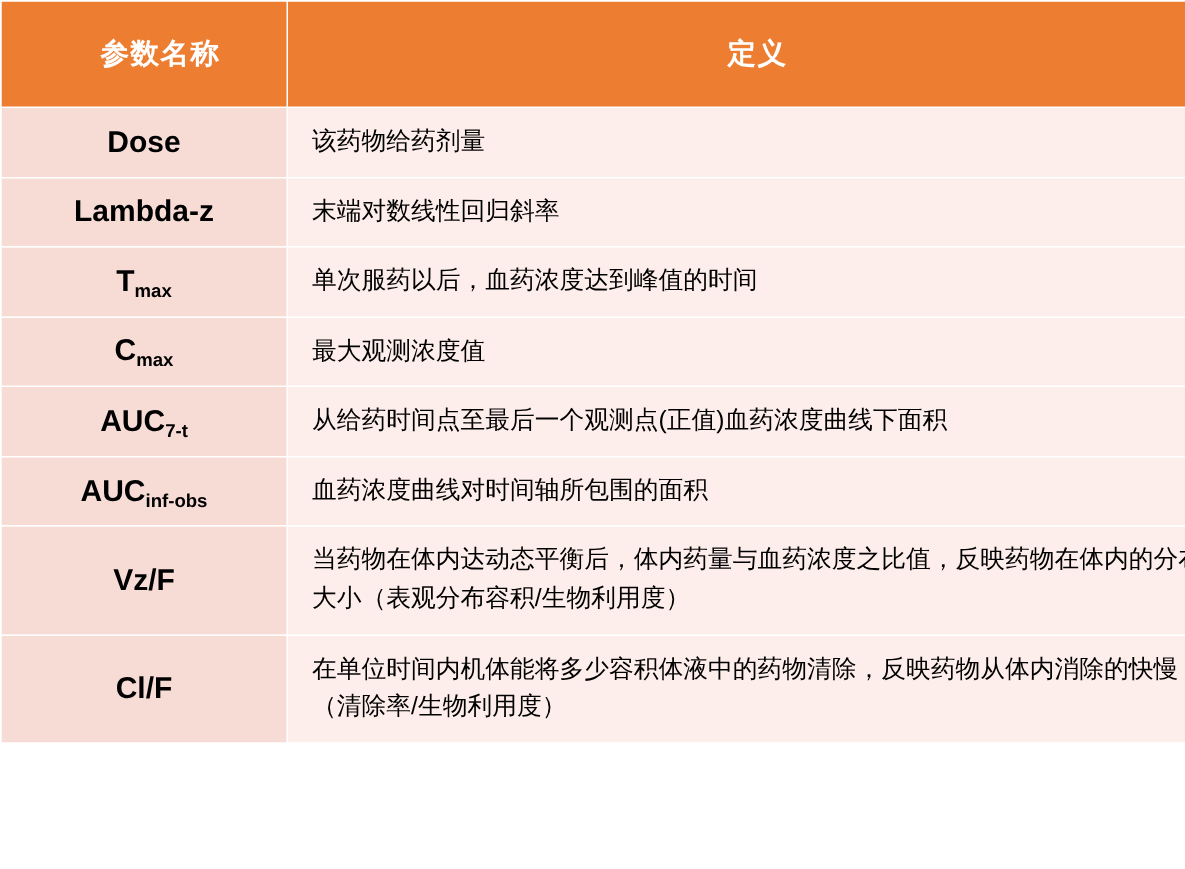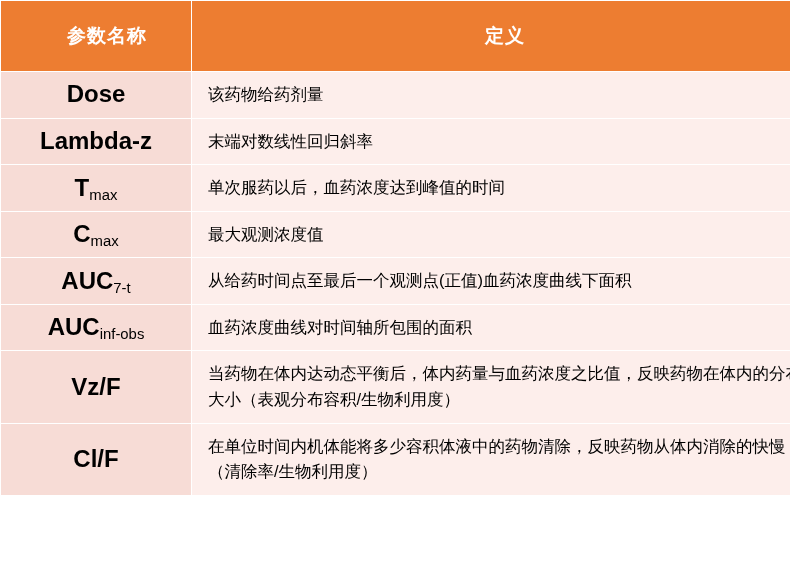--- a/index.html
+++ b/index.html
@@ -37,40 +37,40 @@
   table.param-table th.col-name { width: 166px; padding-left: 23px; }
   table.param-table th.col-def  { width: 624px; }
 
   table.param-table td {
     border: 1px solid #ffffff;
     vertical-align: middle;
   }
   td.name-cell {
     background: #F7DCD6;
     color: #000000;
-    font-size: 24px;
+    font-size: 20px;
     font-weight: bold;
     text-align: center;
     padding: 6px 4px;
     line-height: 1.2;
   }
   td.def-cell {
     background: #FDEEEB;
     color: #000000;
     font-size: 16.5px;
     text-align: left;
     padding: 10px 14px 10px 16px;
     line-height: 1.55;
   }
   .sub {
     font-size: 0.62em;
     vertical-align: baseline;
     position: relative;
     top: 4px;
-    font-weight: normal;
+    font-weight: bold;
     letter-spacing: 0;
     margin-top: 40px;
   }
 </style>
 </head>
 <body>
 
 <div class="table-wrap">
   <table class="param-table">
     <thead>

